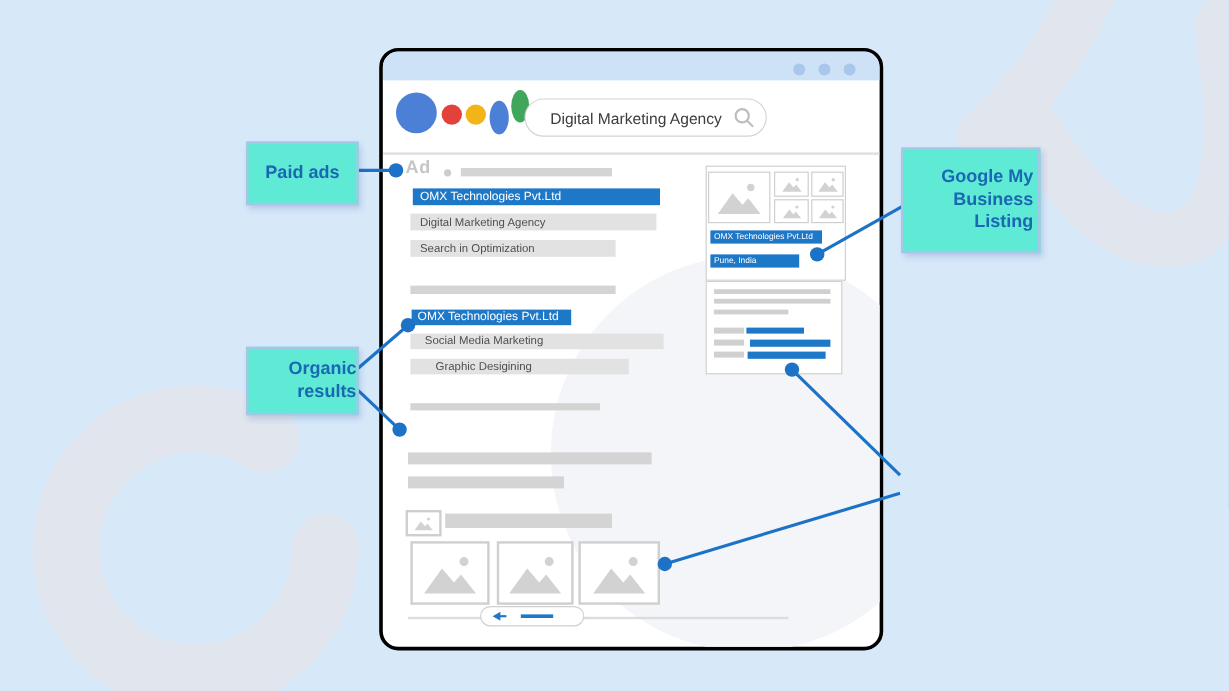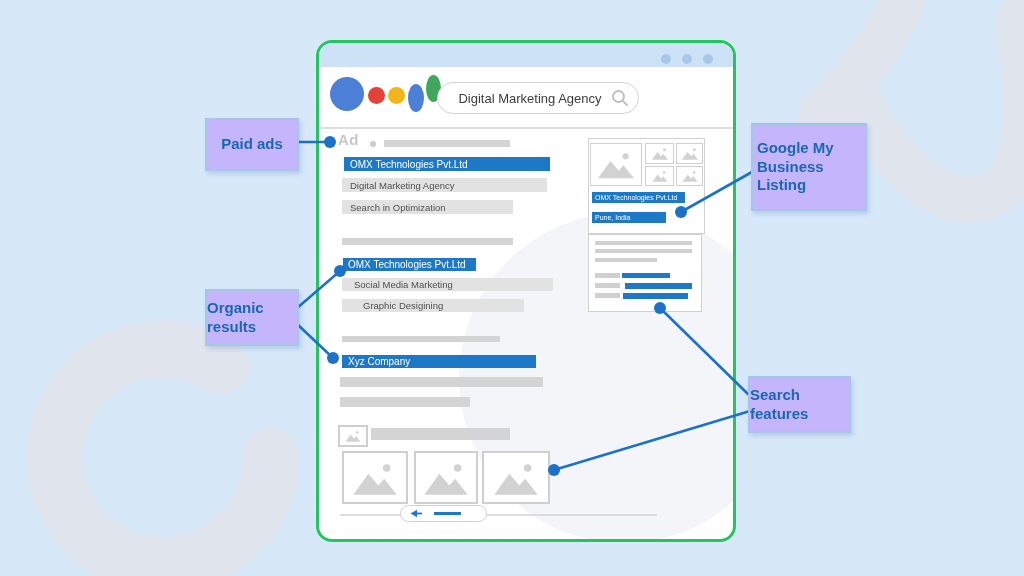--- a/index.html
+++ b/index.html
@@ -7,21 +7,21 @@
     position:relative;width:1024px;height:576px;overflow:hidden;
     background:#d7e8f9;
     font-family:"Liberation Sans", sans-serif;
   }
   svg{display:block;}
   
   .watermark{position:absolute;left:0;top:0;z-index:0;}
   
   .window{
     position:absolute;left:316px;top:40px;width:414px;height:496px;
-    background:#ffffff;border:3px solid #22c55e;border-radius:16px;
+    background:#ffffff;border:3px solid #000000;border-radius:16px;
     overflow:hidden;z-index:2;
   }
   .win-header{position:absolute;left:0;top:0;right:0;height:24px;background:#cde2f6;}
   .win-dot{width:10px;height:10px;border-radius:50%;background:#a9c7eb;display:inline-block;margin-left:11px;}
   .win-dots{position:absolute;top:7px;right:20px;}
   .blob{position:absolute;left:140px;top:170px;width:330px;height:330px;border-radius:50%;background:#f3f5f9;}
   
   .ldot{position:absolute;border-radius:50%;}
   
   .searchbar{
@@ -43,23 +43,23 @@
   
   .panel{position:absolute;border:1.5px solid #d0d0d0;background:#fff;}
   .thin{position:absolute;background:#d0d0d0;}
   .thin-blue{position:absolute;background:#1e78c8;}
   
   .slider-line{position:absolute;left:21px;top:471px;width:317px;height:1.5px;background:#dcdcdc;}
   .slider-pill{position:absolute;left:81px;top:462px;width:85px;height:15px;border:1.5px solid #d0d0d0;border-radius:9px;background:#fff;display:flex;align-items:center;}
   .slider-track{width:27px;height:3px;background:#1e78c8;margin-left:9px;}
   
   .note{
-    position:absolute;background:#c4b5fd;border:2px solid #a6c6e6;
+    position:absolute;background:#5eead4;border:2px solid #a6c6e6;
     box-shadow:2px 3px 5px rgba(27,80,150,.18);
-    display:flex;align-items:center;justify-content:center;text-align:left;
+    display:flex;align-items:center;justify-content:center;text-align:right;
     color:#1b67b2;font-weight:bold;font-size:15px;line-height:1.25;z-index:4;
   }
   .connectors{position:absolute;left:0;top:0;z-index:3;pointer-events:none;}
 </style>
 </head>
 <body>
 
 <div class="stage">
 
   <svg class="watermark" width="1024" height="576" viewBox="0 0 1024 576">
@@ -117,21 +117,20 @@
     <div class="bar-gray" style="left:23px;top:157px;width:163px;height:14px;font-size:9.5px;padding-left:8px;text-align:right;">Search in Optimization</div>
 
     <div class="bar-ph" style="left:23px;top:195px;width:171px;height:7px;"></div>
 
     <div class="bar-blue" style="left:24px;top:215px;width:128px;height:13px;font-size:10px;padding-left:5px;">OMX Technologies Pvt.Ltd</div>
     <div class="bar-gray" style="left:23px;top:235px;width:199px;height:13px;font-size:9.5px;padding-left:12px;">Social Media Marketing</div>
     <div class="bar-gray" style="left:23px;top:256px;width:161px;height:13px;font-size:9.5px;padding-left:21px;">Graphic Desigining</div>
 
     <div class="bar-ph" style="left:23px;top:293px;width:158px;height:6px;"></div>
 
-    <div class="bar-blue" style="left:23px;top:312px;width:188px;height:13px;font-size:10px;padding-left:6px;">Xyz Company</div>
     <div class="bar-ph" style="left:21px;top:334px;width:203px;height:10px;"></div>
     <div class="bar-ph" style="left:21px;top:354px;width:130px;height:10px;"></div>
 
     <div class="imgbox" style="left:19px;top:382px;width:26px;height:18px;">
       <svg width="20" height="14" viewBox="0 0 60 48">
           <use href="#img-ph"></use>
         </svg>
     </div>
     <div class="bar-ph" style="left:52px;top:385px;width:139px;height:12px;"></div>
 
@@ -216,15 +215,14 @@
       <circle cx="333" cy="358" r="6"></circle>
       <circle cx="681" cy="212" r="6"></circle>
       <circle cx="660" cy="308" r="6"></circle>
       <circle cx="554" cy="470" r="6"></circle>
     </g>
   </svg>
 
   <div class="note" style="left:205px;top:118px;width:90px;height:49px;">Paid ads</div>
   <div class="note" style="left:751px;top:123px;width:116px;height:88px;padding:0 4px;box-sizing:border-box;">Google My Business Listing</div>
   <div class="note" style="left:205px;top:289px;width:90px;height:53px;">Organic results</div>
-  <div class="note" style="left:748px;top:376px;width:99px;height:53px;">Search features</div>
 
 </div>
 
 </body></html>

